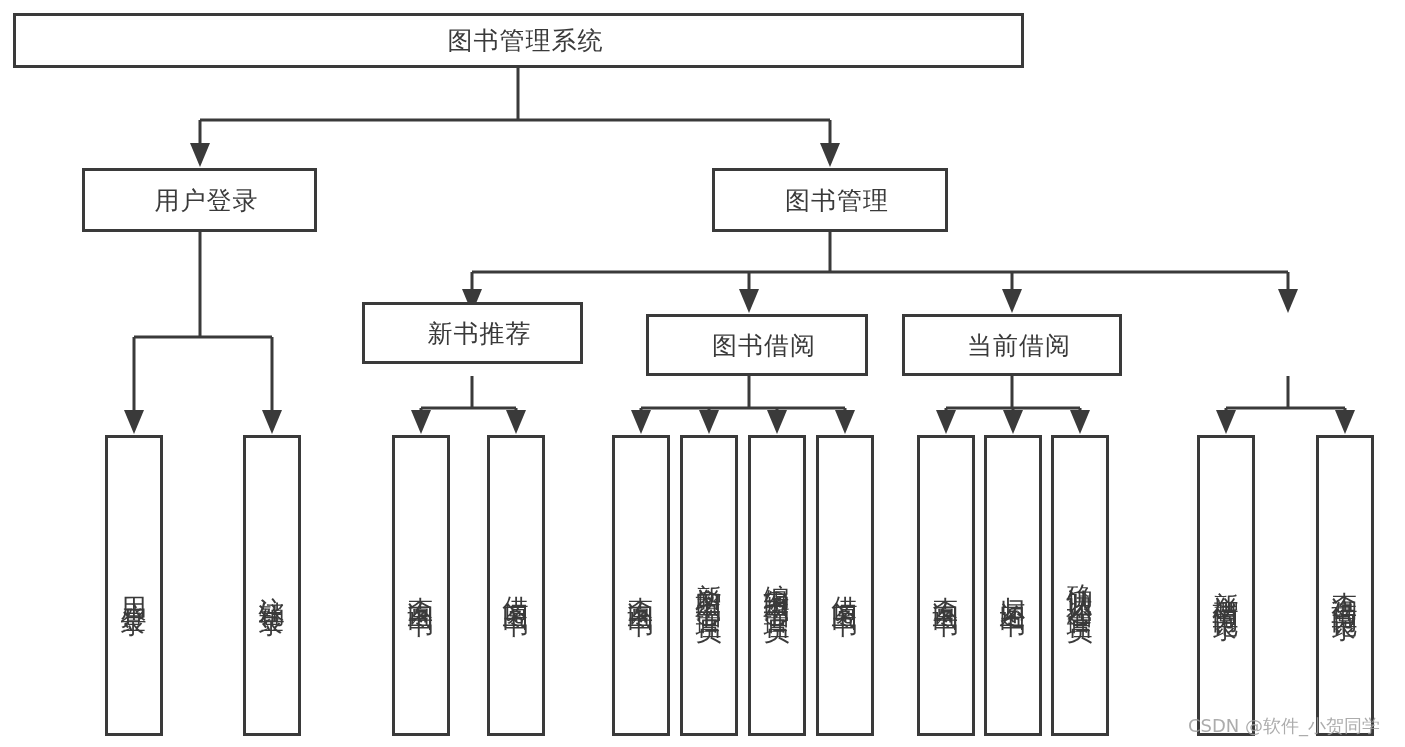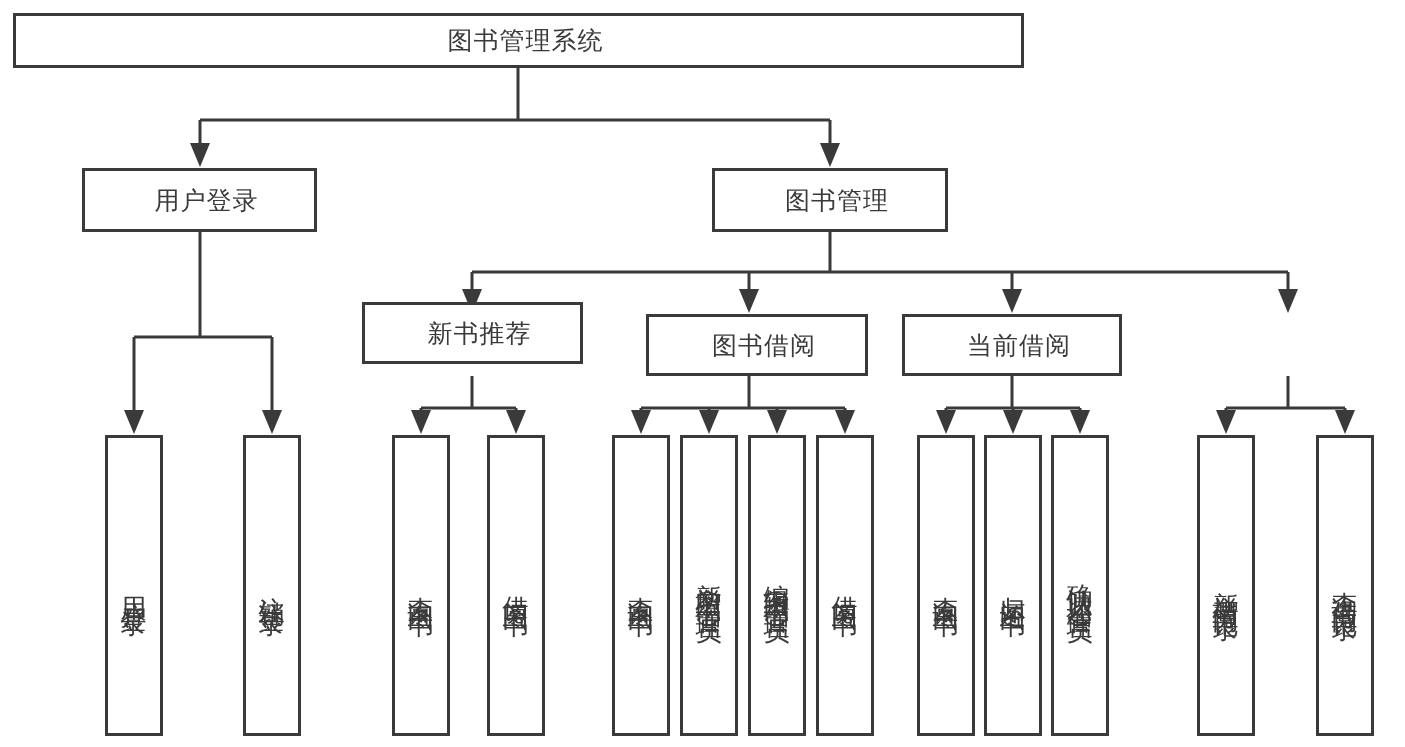--- a/index.html
+++ b/index.html
@@ -171,13 +171,14 @@
     <span class="v-text">确认归还（管理员）</span>
   </div>
 
   <div id="leaf-e0" class="node leaf">
     <span class="v-text">新增借阅记录</span>
   </div>
   <div id="leaf-e1" class="node leaf">
     <span class="v-text">查询借阅记录</span>
   </div>
 
+  <div id="watermark">CSDN @软件_小贺同学</div>
 </div>
 
 </body></html>

